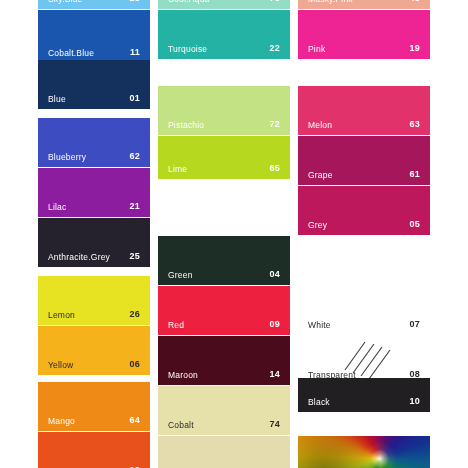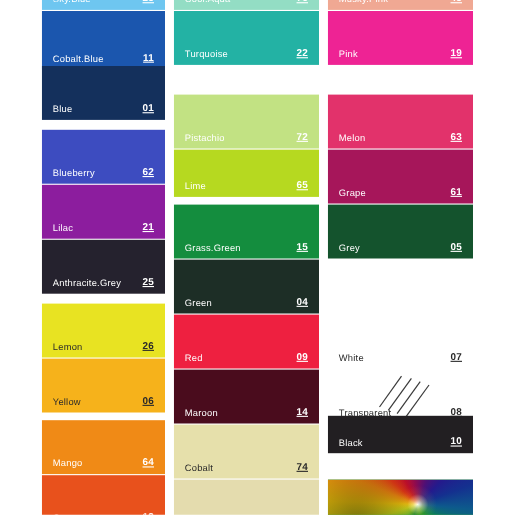--- a/index.html
+++ b/index.html
@@ -36,21 +36,20 @@
   }
   .swatch .code{
     position:absolute;
     right:10px;
     bottom:6px;
     font-size:9px;
     font-weight:bold;
     letter-spacing:0.2px;
     white-space:nowrap;
     line-height:1;
-    text-decoration:underline;
   }
   .swatch.light-text .label,
   .swatch.light-text .code{ color:#ffffff; }
   .swatch.dark-text .label,
   .swatch.dark-text .code{ color:#2a2a2a; }
 
   
   .hatch{
     position:absolute;
     left:0;top:0;right:0;bottom:0;
@@ -151,24 +150,20 @@
         <span class="code">22</span>
       </div>
       <div class="swatch light-text" style="top: 86px; width: 132px; height: 49px; background: rgb(194, 226, 131);">
         <span class="label">Pistachio</span>
         <span class="code">72</span>
       </div>
       <div class="swatch light-text" style="top: 136px; width: 132px; height: 43px; background: rgb(182, 217, 32);">
         <span class="label">Lime</span>
         <span class="code">65</span>
       </div>
-      <div class="swatch light-text" style="top: 186px; width: 132px; height: 49px; background: rgb(20, 141, 62);">
-        <span class="label">Grass.Green</span>
-        <span class="code">15</span>
-      </div>
       <div class="swatch light-text" style="top: 236px; width: 132px; height: 49px; background: rgb(29, 46, 38);">
         <span class="label">Green</span>
         <span class="code">04</span>
       </div>
       <div class="swatch light-text" style="top: 286px; width: 132px; height: 49px; background: rgb(238, 32, 64);">
         <span class="label">Red</span>
         <span class="code">09</span>
       </div>
       <div class="swatch light-text" style="top: 336px; width: 132px; height: 49px; background: rgb(74, 12, 29);">
         <span class="label">Maroon</span>
@@ -190,21 +185,21 @@
         <span class="code">19</span>
       </div>
       <div class="swatch light-text" style="top: 86px; width: 132px; height: 49px; background: rgb(226, 50, 107);">
         <span class="label">Melon</span>
         <span class="code">63</span>
       </div>
       <div class="swatch light-text" style="top: 136px; width: 132px; height: 49px; background: rgb(166, 22, 90);">
         <span class="label">Grape</span>
         <span class="code">61</span>
       </div>
-      <div class="swatch light-text" style="top: 186px; width: 132px; height: 49px; background: #14532d; padding-left: 8px;">
+      <div class="swatch light-text" style="top: 186px; width: 132px; height: 49px; background: #be185d; padding-left: 8px;">
         <span class="label">Grey</span>
         <span class="code">05</span>
       </div>
       <div class="swatch dark-text" style="top: 286px; width: 132px; height: 49px; background: rgb(255, 255, 255);">
         <span class="label">White</span>
         <span class="code">07</span>
       </div>
       <div class="swatch dark-text" style="top: 336px; width: 132px; height: 49px; background: rgb(255, 255, 255);">
         <div class="hatch">
           <svg viewBox="0 0 132 49" preserveAspectRatio="none">

